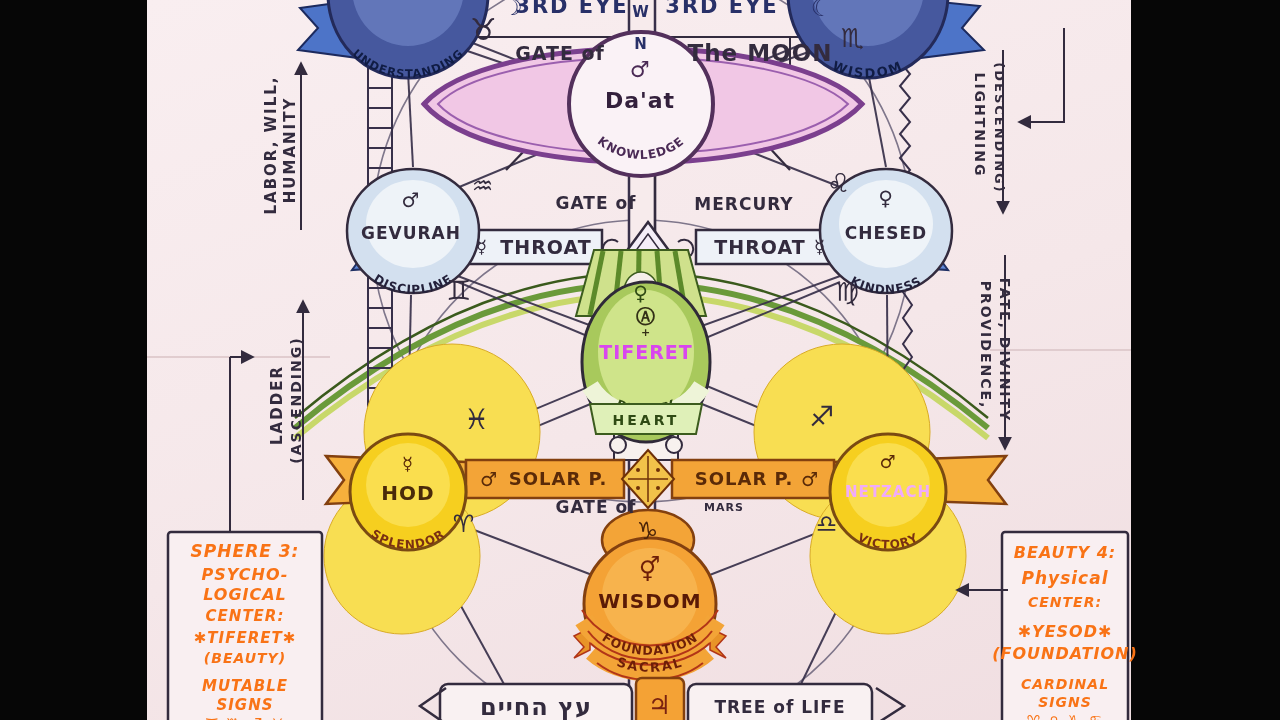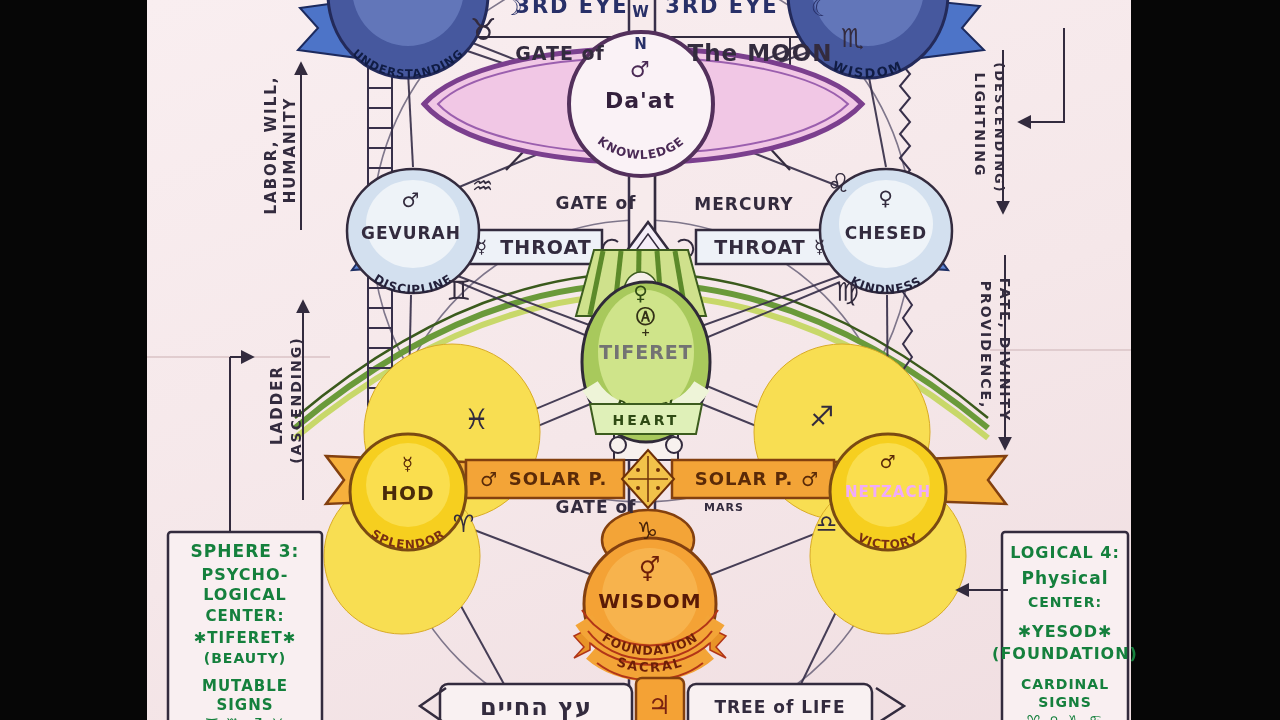--- a/index.html
+++ b/index.html
@@ -7,22 +7,22 @@
          font-family:"DejaVu Sans",sans-serif;}
   #paper{position:absolute;left:147px;top:0;width:984px;height:720px;
          background:linear-gradient(160deg,#f9eef0 0%,#f5e7e9 55%,#f0dee1 100%);}
   svg.overlay{position:absolute;left:0;top:0;width:1280px;height:720px;z-index:2;}
   .L{position:absolute;transform:translate(-50%,-50%);font-weight:700;color:#332b3e;
      white-space:nowrap;letter-spacing:1px;z-index:5;line-height:1;}
   .VL{position:absolute;writing-mode:vertical-rl;transform:translate(-50%,-50%) rotate(180deg);
       font-weight:700;color:#332b3e;white-space:nowrap;letter-spacing:2px;z-index:5;}
   .VR{position:absolute;writing-mode:vertical-rl;transform:translate(-50%,-50%);
       font-weight:700;color:#332b3e;white-space:nowrap;letter-spacing:2px;z-index:5;}
-  .boxline{position:absolute;transform:translate(-50%,-50%);font-weight:700;color:#15803d;
-      white-space:nowrap;z-index:6;letter-spacing:1px;}
+  .boxline{position:absolute;transform:translate(-50%,-50%);font-weight:700;color:#f97316;
+      white-space:nowrap;z-index:6;letter-spacing:1px;font-style:italic;}
 </style>
 </head>
 <body>
 
 <div id="stage">
   <div id="paper"></div>
 
   <svg class="overlay" viewBox="0 0 1280 720">
     <defs>
       <marker id="ah" viewBox="0 0 10 10" refX="8" refY="5" markerWidth="7" markerHeight="7" orient="auto">
@@ -293,21 +293,21 @@
   <div class="L" style="left:848px;top:292px;font-size:26px">♍</div>
 
   <div class="L" style="left:482px;top:247px;font-size:18px">☿</div>
   <div class="L" style="left:546px;top:247px;font-size:19px">THROAT</div>
   <div class="L" style="left:760px;top:247px;font-size:19px">THROAT</div>
   <div class="L" style="left:820px;top:247px;font-size:18px">☿</div>
   <div class="L" style="left:641px;top:293px;font-size:20px;color:#2f4a14">♀</div>
 
   <div class="L" style="left:646px;top:316px;font-size:19px;color:#333016">Ⓐ</div>
   <div class="L" style="left:646px;top:332px;font-size:11px;color:#333016">+</div>
-  <div class="L" style="left:646px;top:352px;font-size:19px;color:#737373">TIFERET</div>
+  <div class="L" style="left:646px;top:352px;font-size:19px;color:#d946ef">TIFERET</div>
   <div class="L" style="left:477px;top:420px;font-size:28px">♓</div>
   <div class="L" style="left:822px;top:417px;font-size:28px">♐</div>
 
   <div class="L" style="left:408px;top:464px;font-size:18px;color:#5a2a08">☿</div>
   <div class="L" style="left:408px;top:493px;font-size:20px;color:#4a2a0a">HOD</div>
   <div class="L" style="left:888px;top:462px;font-size:18px;color:#5a2a08">♂</div>
   <div class="L" style="left:888px;top:492px;font-size:15px;color:#f0abfc">NETZACH</div>
   <div class="L" style="left:464px;top:524px;font-size:24px">♈</div>
   <div class="L" style="left:827px;top:524px;font-size:24px">♎</div>
 
@@ -339,21 +339,21 @@
   <div class="boxline" style="left:245px;top:551px;font-size:17px">SPHERE 3:</div>
   <div class="boxline" style="left:245px;top:574px;font-size:16px">PSYCHO-</div>
   <div class="boxline" style="left:245px;top:594px;font-size:16px">LOGICAL</div>
   <div class="boxline" style="left:245px;top:616px;font-size:15px">CENTER:</div>
   <div class="boxline" style="left:245px;top:638px;font-size:15px">✱TIFERET✱</div>
   <div class="boxline" style="left:245px;top:658px;font-size:14px">(BEAUTY)</div>
   <div class="boxline" style="left:245px;top:686px;font-size:15px">MUTABLE</div>
   <div class="boxline" style="left:245px;top:705px;font-size:15px">SIGNS</div>
   <div class="boxline" style="left:245px;top:724px;font-size:16px">♊ ♍ ♐ ♓</div>
 
-  <div class="boxline" style="left:1065px;top:552px;font-size:16px">LOGICAL 4:</div>
+  <div class="boxline" style="left:1065px;top:552px;font-size:16px">BEAUTY 4:</div>
   <div class="boxline" style="left:1065px;top:578px;font-size:17px">Physical</div>
   <div class="boxline" style="left:1065px;top:602px;font-size:14px">CENTER:</div>
   <div class="boxline" style="left:1065px;top:631px;font-size:16px">✱YESOD✱</div>
   <div class="boxline" style="left:1065px;top:653px;font-size:16px">(FOUNDATION)</div>
   <div class="boxline" style="left:1065px;top:684px;font-size:14px">CARDINAL</div>
   <div class="boxline" style="left:1065px;top:702px;font-size:14px">SIGNS</div>
   <div class="boxline" style="left:1065px;top:721px;font-size:15px">♈ ♎ ♑ ♋</div>
 </div>
 
 </body></html>

